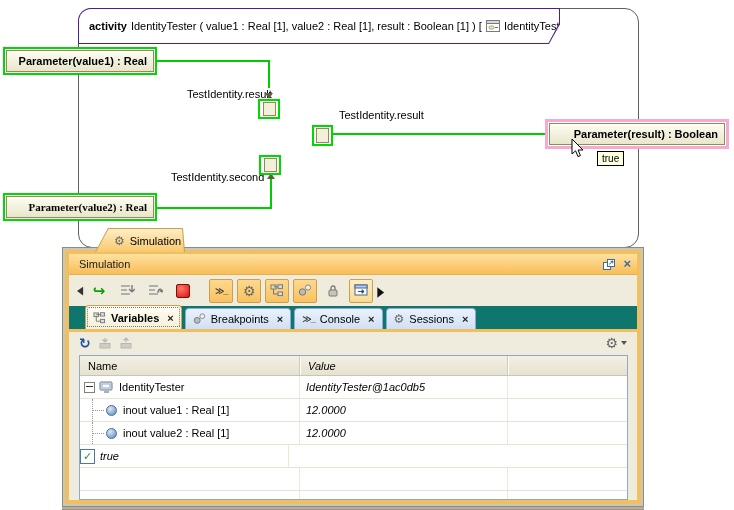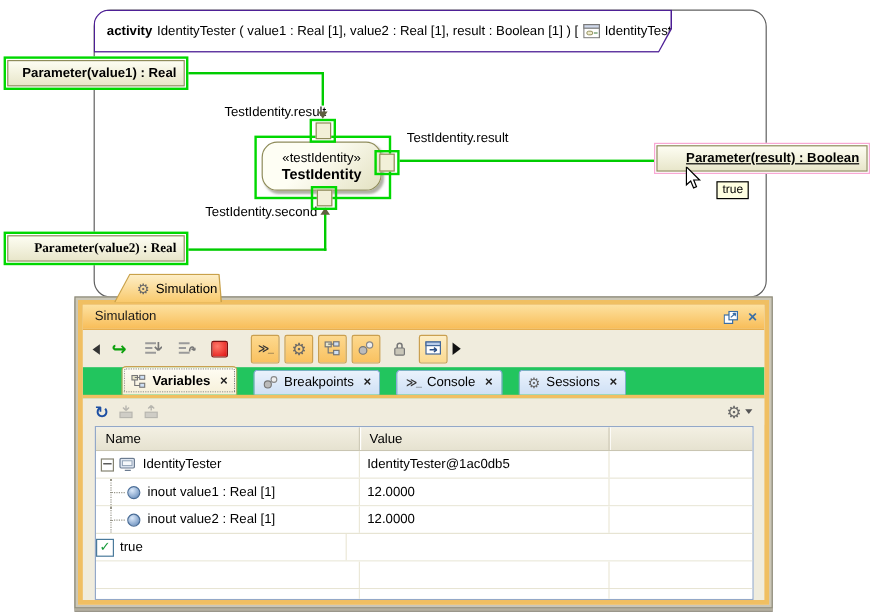--- a/index.html
+++ b/index.html
@@ -13,21 +13,21 @@
           background:#4c1d95;clip-path:polygon(0 0,100% 0,100% 45%,calc(100% - 11px) 100%,0 100%);
           border-top-left-radius:13px;}
   .ftitle .in{position:absolute;inset:1px;background:#fff;border-top-left-radius:12px;
           clip-path:polygon(0 0,100% 0,100% 42%,calc(100% - 10.5px) 100%,0 100%);
           display:flex;align-items:center;padding-left:10px;gap:4px;white-space:nowrap;}
   .ftitle b{font-weight:bold;}
   .dgicon{display:inline-block;width:14px;height:12px;position:relative;top:0;}
 
   
   .sel-green{border:2px solid #00d800;background:#fff;padding:1px;z-index:3;position:absolute;}
-  .sel-red{border:1px solid #f9a8d4;background:#fff;padding:1px;z-index:3;position:absolute;text-decoration:underline;}
+  .sel-red{border:3px solid #f9a8d4;background:#fff;padding:1px;z-index:3;position:absolute;}
   .pbox{border:1px solid #8f8c5a;background:linear-gradient(180deg,#fdfdf2,#e8e6ca);
         font-weight:bold;text-align:right;line-height:20px;height:20px;padding:0 6px;white-space:nowrap;}
   .action-sel{position:absolute;left:212px;top:113px;width:110px;height:49px;
         border:2px solid #00d800;z-index:3;}
   .action{position:absolute;left:4px;top:3px;width:98px;height:39px;border:1px solid #8f8c5a;
         border-radius:13px;background:linear-gradient(135deg,#fefef4 40%,#e3e1c2);
         box-shadow:2px 2px 2px rgba(110,110,90,.55);
         display:flex;flex-direction:column;align-items:center;justify-content:center;}
   .action .st{font-size:11px;}
   .action .nm{font-weight:bold;font-size:12px;}
@@ -68,42 +68,42 @@
   .tbtn.framed{border:1px solid #caa050;border-radius:2px;background:linear-gradient(180deg,#fdeec7,#fbd98f);}
   .tri-l{font-size:8px;color:#333;transform:scaleY(1.4);}
   .tri-r{font-size:9px;color:#111;transform:scaleY(1.5);}
   .resume{color:#0ca00c;font-weight:bold;font-size:15px;}
   .stopsq{width:12px;height:12px;border:1px solid #7a1010;border-radius:2px;
           background:radial-gradient(circle at 35% 30%,#ff7a6a,#e01010);}
   .conic{font-size:9px;font-weight:bold;color:#333;letter-spacing:-1px;}
   .gearg{font-size:14px;color:#666;line-height:14px;}
   .sep{width:6px;}
 
-  .tabstrip{height:26px;display:flex;align-items:flex-end;gap:13px;padding-left:32px;
-            border-bottom:3px solid #f0bf62;background:#22c55e;box-sizing:border-box;}
+  .tabstrip{height:26px;display:flex;align-items:flex-end;gap:3px;padding-left:16px;
+            border-bottom:3px solid #f0bf62;background:#0f766e;box-sizing:border-box;}
   .tab{display:flex;align-items:center;gap:5px;padding:0 7px;height:20px;
        border:1px solid #8fa8dc;border-bottom:none;border-radius:4px 4px 0 0;
        background:linear-gradient(180deg,#eaf2fc,#cfe0f5);white-space:nowrap;}
   .tab.active{height:23px;background:linear-gradient(180deg,#fffdf4,#f6f0d9);
        border-color:#caa050;font-weight:bold;outline:1px dotted #777;outline-offset:-3px;}
   .tab .x{font-weight:bold;font-size:11px;color:#222;margin-left:3px;}
 
   .minibar{height:22px;display:flex;align-items:center;gap:7px;padding:0 10px;background:#f0ecdd;}
   .refresh{color:#1d4fa3;font-weight:bold;font-size:14px;line-height:14px;}
   .dis{opacity:.55;}
   .mb-right{margin-left:auto;display:flex;align-items:center;gap:3px;}
   .dd{width:0;height:0;border-left:3px solid transparent;border-right:3px solid transparent;border-top:4px solid #555;}
 
   .vtable{position:absolute;left:10px;right:9px;top:101px;bottom:0;border:1px solid #93a8c8;
           background:#fff;overflow:hidden;}
   .thead{display:flex;height:19px;background:linear-gradient(180deg,#f3f0e3,#e6e2d0);
          border-bottom:1px solid #c9c5b2;}
   .th{display:flex;align-items:center;padding-left:8px;box-sizing:border-box;position:relative;}
   .th+.th{border-left:1px solid #cfcbb8;box-shadow:inset 1px 0 0 #fff;}
-  .col-name{width:219px;}.col-val{width:208px;}.col-rest{flex:1;}
+  .col-name{width:219px;}.col-val{width:208px;font-style:italic;}.col-rest{flex:1;}
   .trow{display:flex;height:22px;border-bottom:1px solid #e7e4d3;background:#fff;}
   .td{display:flex;align-items:center;box-sizing:border-box;overflow:hidden;white-space:nowrap;position:relative;}
   .td+.td{border-left:1px solid #ebe8d8;padding-left:6px;}
   .td.name{padding-left:4px;}
   .expander{width:9px;height:9px;border:1px solid #848271;background:#fff;position:relative;margin-right:4px;flex:none;}
   .expander::after{content:"";position:absolute;left:1px;right:1px;top:3px;height:1px;background:#333;}
   .sphere{width:9px;height:9px;border-radius:50%;flex:none;margin-right:6px;
           background:radial-gradient(circle at 35% 30%,#dbe9fa,#5b83b5);border:1px solid #4a6d97;}
   .indent{width:22px;flex:none;position:relative;height:100%;}
   .indent .v{position:absolute;left:8px;top:0;height:100%;border-left:1px dotted #98968a;}
@@ -149,26 +149,20 @@
   <div class="sel-green" style="left:3px;top:47px;width:148px;">
     <div class="pbox">Parameter(value1) : Real</div>
   </div>
   <div class="sel-green" style="left:3px;top:193px;width:148px;font-family:Liberation Serif, serif;">
     <div class="pbox">Parameter(value2) : Real</div>
   </div>
   <div class="sel-red" style="left:545px;top:119px;width:176px;">
     <div class="pbox">Parameter(result) : Boolean</div>
   </div>
 
-  <div class="action-sel">
-    <div class="action">
-      <div class="st">«testIdentity»</div>
-      <div class="nm">TestIdentity</div>
-    </div>
-  </div>
 
   <div class="pinsel" style="left:258px;top:99px;width:18px;height:16px;">
     <div class="pin" style="width:11px;height:12px;"></div>
   </div>
   <div class="pinsel" style="left:259px;top:155px;width:18px;height:16px;">
     <div class="pin" style="width:11px;height:12px;"></div>
   </div>
   <div class="pinsel" style="left:312px;top:125px;width:17px;height:17px;">
     <div class="pin" style="width:11px;height:13px;"></div>
   </div>

